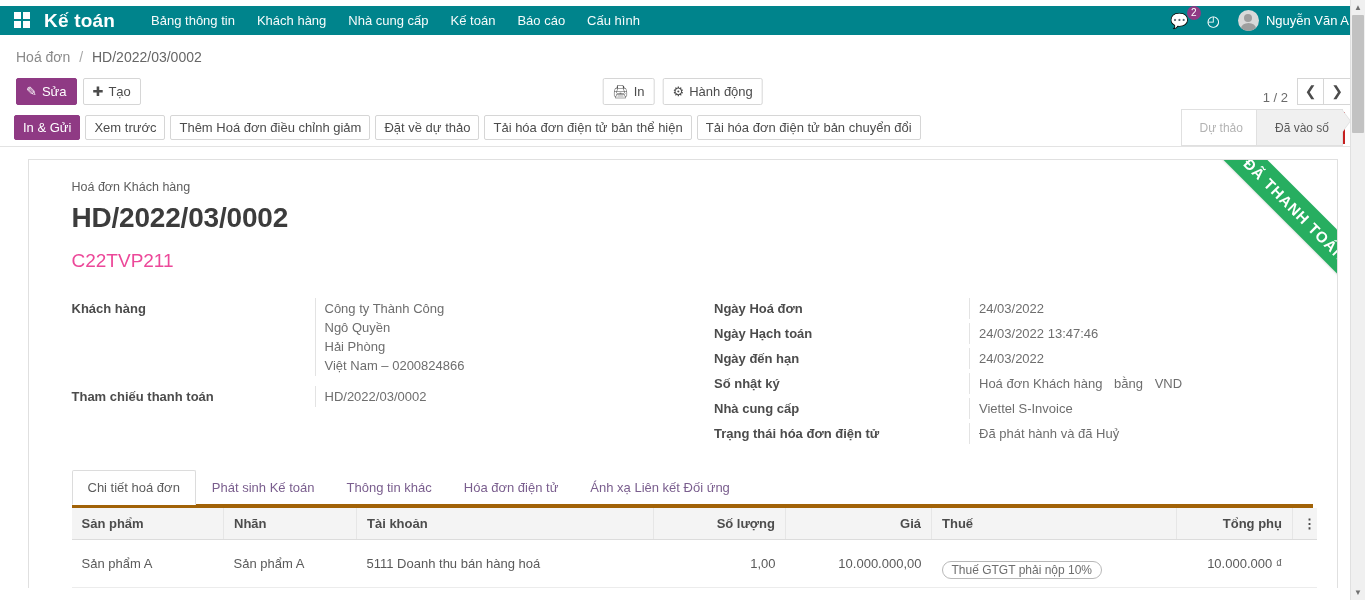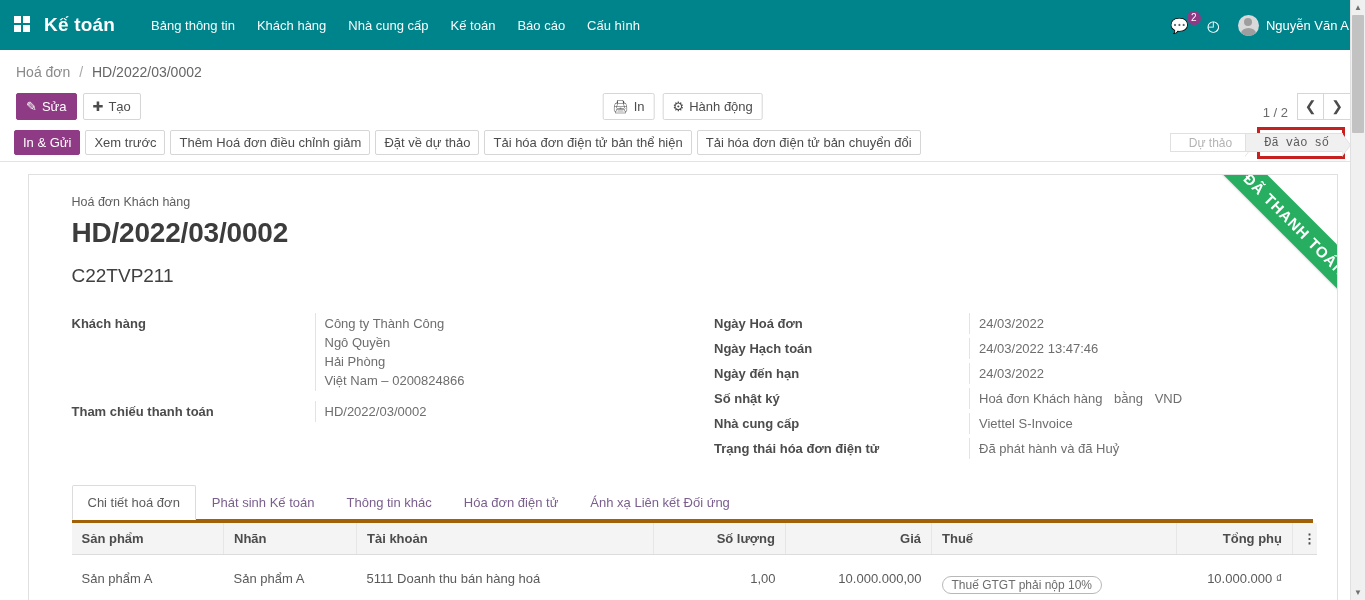--- a/index.html
+++ b/index.html
@@ -8,28 +8,29 @@
     width: 1365px; height: 600px;
     overflow: hidden;
     background: #ffffff;
     font-family: "Liberation Sans", sans-serif;
     color: #4c4c4c;
     -webkit-font-smoothing: antialiased;
   }
 
   
   .navbar {
-    height: 50px;
+    height: 29px;
     background: #00848c;
     display: flex;
     align-items: center;
     color: #ffffff;
     padding: 0 10px 0 8px;
     position: relative;
     z-index: 20;
+    margin-top: 6px;
   }
   .apps-icon {
     width: 18px; height: 18px;
     display: grid;
     grid-template-columns: 7px 7px;
     grid-template-rows: 7px 7px;
     gap: 2px;
     margin: 0 12px 0 6px;
     cursor: pointer;
   }
@@ -186,31 +187,31 @@
     color: #fff;
   }
   .statusbar {
     margin-left: auto;
     display: flex;
     align-items: center;
     padding-right: 22px;
   }
   .stat {
     font-size: 12px;
-    height: 19px;
+    height: 37px;
     display: flex;
     align-items: center;
     padding: 0 13px 0 18px;
     color: #b3b3b3;
     background: #fff;
     border: 1px solid #e0e0e0;
     position: relative;
     white-space: nowrap;
   }
-  .stat + .stat { margin-left: -1px; font-family: Liberation Mono, monospace; }
+  .stat + .stat { margin-left: -1px; }
   .stat.done {
     background: #f0f0f0;
     color: #5a5a5a;
   }
   .stat::after {
     content: "";
     position: absolute;
     right: -9px; top: -1px;
     width: 0; height: 0;
     border-top: 12.5px solid transparent;
@@ -284,21 +285,21 @@
   }
   .doc-title {
     font-size: 28px;
     font-weight: 700;
     color: #3c3c3c;
     margin: 8px 0 0 19px;
     letter-spacing: -.2px;
   }
   .doc-ref {
     font-size: 19px;
-    color: #404040;
+    color: #ec4899;
     margin: 16px 0 8px 19px;
   }
 
   .form-grid {
     display: flex;
     margin-top: 26px;
     padding-left: 19px;
   }
   .form-col { width: 50%; }
   .form-col.right { padding-left: 22px; }

